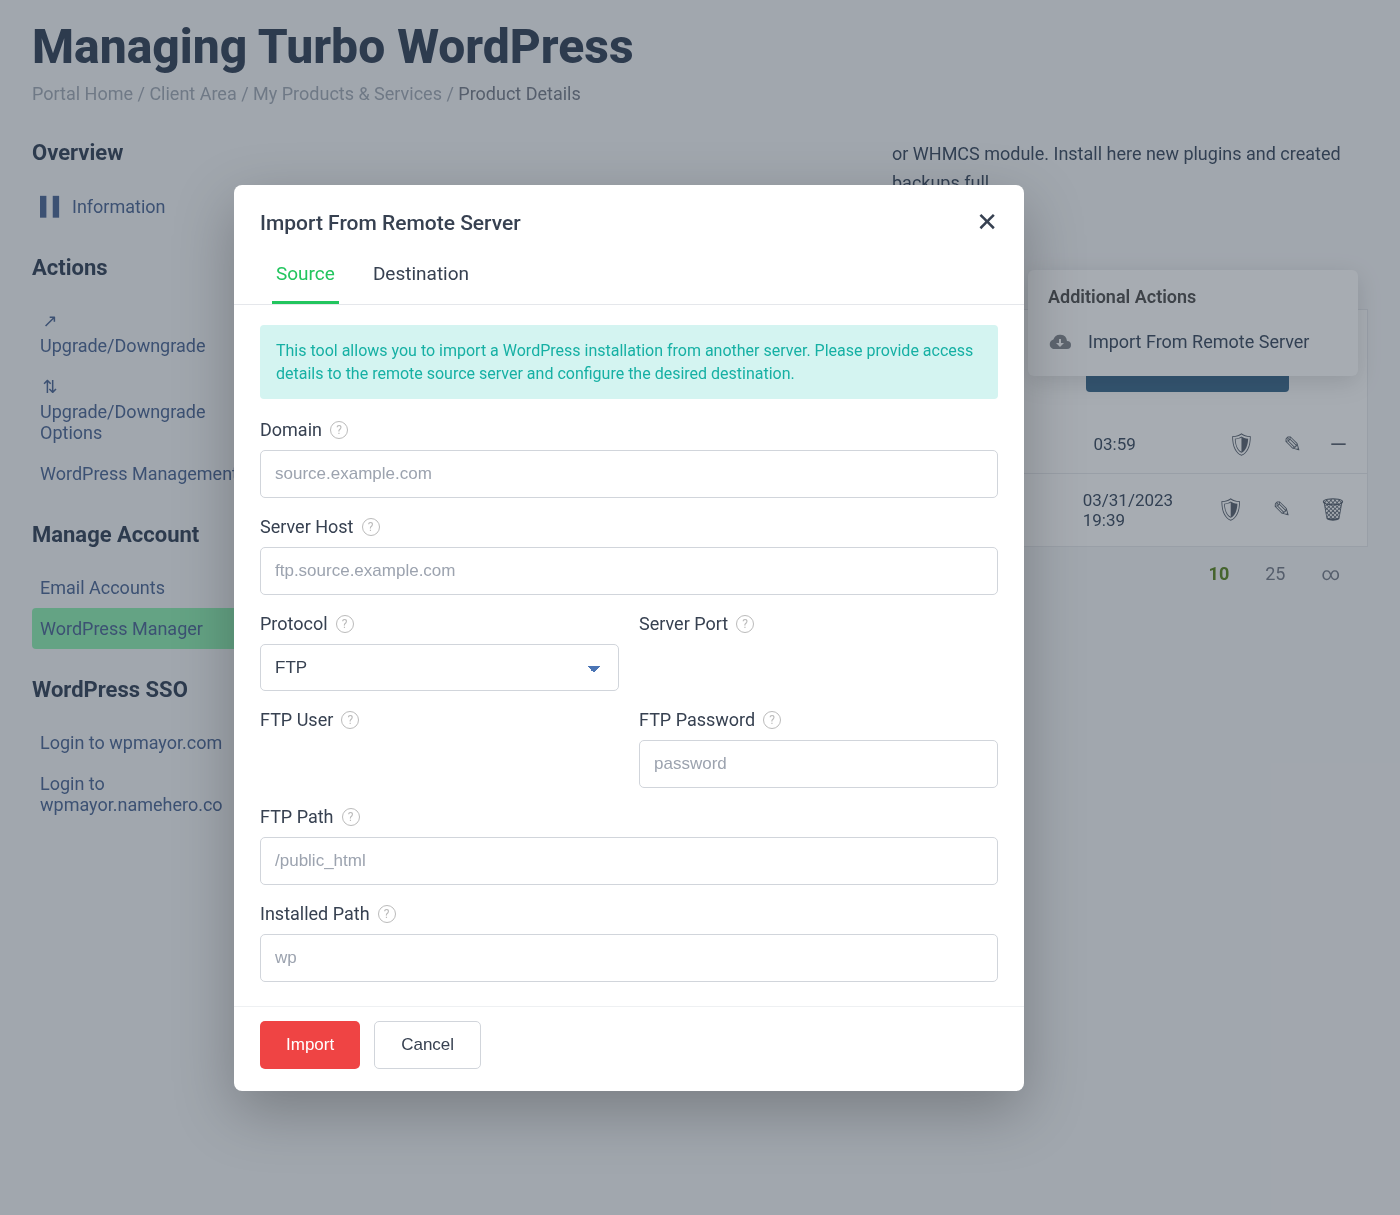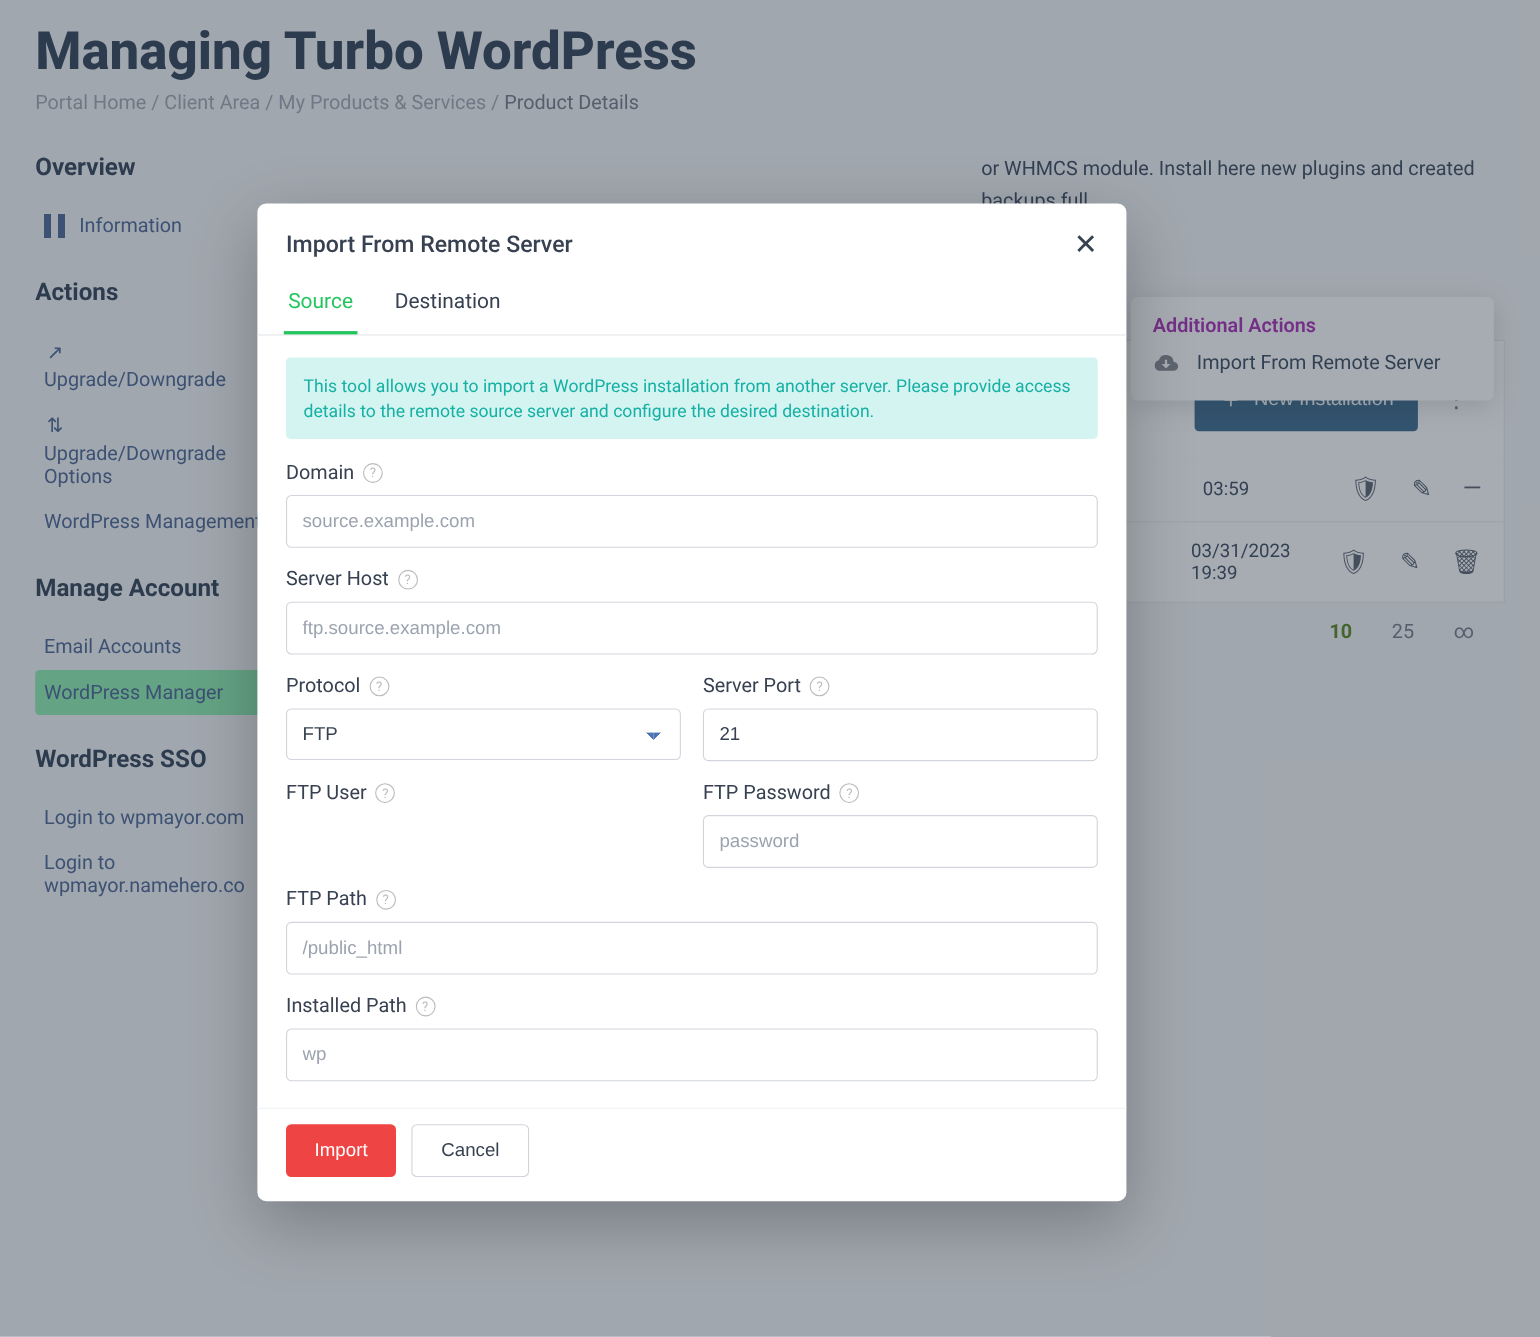--- a/index.html
+++ b/index.html
@@ -68,21 +68,21 @@
   .new-install-btn {
     background:#2b5e85; color:#fff; border:none; padding:14px 22px;
     font-size:18px; border-radius:4px; cursor:pointer; display:flex; align-items:center; gap:10px;
   }
   .kebab { font-size:22px; color:#6b7280; cursor:pointer; padding:0 12px; }
   .actions-popup {
     position:absolute; right:10px; top:130px; background:#fff;
     box-shadow:0 6px 24px rgba(0,0,0,.15); border-radius:6px;
     padding:16px 20px; width:330px;
   }
-  .actions-popup h4 { font-size:18px; color:#a21caf; font-weight:600; margin-bottom:4px; }
+  .actions-popup h4 { font-size:18px; color:#404040; font-weight:600; margin-bottom:16px; }
   .actions-popup .action-row { display:flex; align-items:center; gap:16px; font-size:18px; color:#2a3b52; cursor:pointer; padding:8px 0; }
   .table-row {
     display:flex; justify-content:flex-end; align-items:center;
     padding:16px 20px; background:#fff; border:1px solid #e5e7eb; border-top:none;
     gap:24px;
   }
   .table-row .date { color:#2a3b52; font-size:17px; width:110px; }
   .row-icons { display:flex; gap:28px; font-size:22px; color:#4b5563; }
   .pager {
     display:flex; justify-content:flex-end; gap:36px;
@@ -93,21 +93,21 @@
   .overlay {
     position:absolute; inset:0; background:rgba(60,70,85,.45);
   }
   .modal {
     position:absolute; left:234px; top:185px; width:790px;
     background:#fff; border-radius:8px; box-shadow:0 20px 60px rgba(0,0,0,.25);
   }
   .modal-head { display:flex; justify-content:space-between; align-items:center; padding:22px 26px 10px; }
   .modal-head h2 { font-size:21px; font-weight:500; color:#374151; }
   .modal-close { font-size:26px; color:#374151; cursor:pointer; background:none; border:none; }
-  .tabs { display:flex; gap:30px; padding:0 24px; border-bottom:1px solid #e5e7eb; }
+  .tabs { display:flex; gap:30px; padding:0 38px; border-bottom:1px solid #e5e7eb; }
   .tab { padding:14px 4px 16px; font-size:19px; color:#374151; cursor:pointer; border-bottom:3px solid transparent; }
   .tab.active { color:#22c55e; border-bottom-color:#22c55e; }
   .modal-body { padding:20px 26px 6px; }
   .info-box {
     background:#d4f4f1; color:#16b0a4; font-size:16px;
     padding:14px 16px; border-radius:4px; margin-bottom:20px; line-height:1.45;
   }
   .field { margin-bottom:18px; }
   .field label { display:flex; align-items:center; gap:8px; font-size:18px; color:#374151; margin-bottom:10px; }
   .help { width:18px; height:18px; border:1.5px solid #bbb; border-radius:50%; display:inline-flex; align-items:center; justify-content:center; font-size:12px; color:#bbb; }
@@ -269,21 +269,20 @@
         </label>
         <select>
           <option>FTP</option>
         </select>
       </div>
       <div class="field">
         <label>
           <span>Server Port</span>
           <span class="help">?</span>
         </label>
-        <input type="text" value="21" style="">
       </div>
     </div>
 
     <div class="row2">
       <div class="field">
         <label>
           <span>FTP User</span>
           <span class="help">?</span>
         </label>
       </div>

